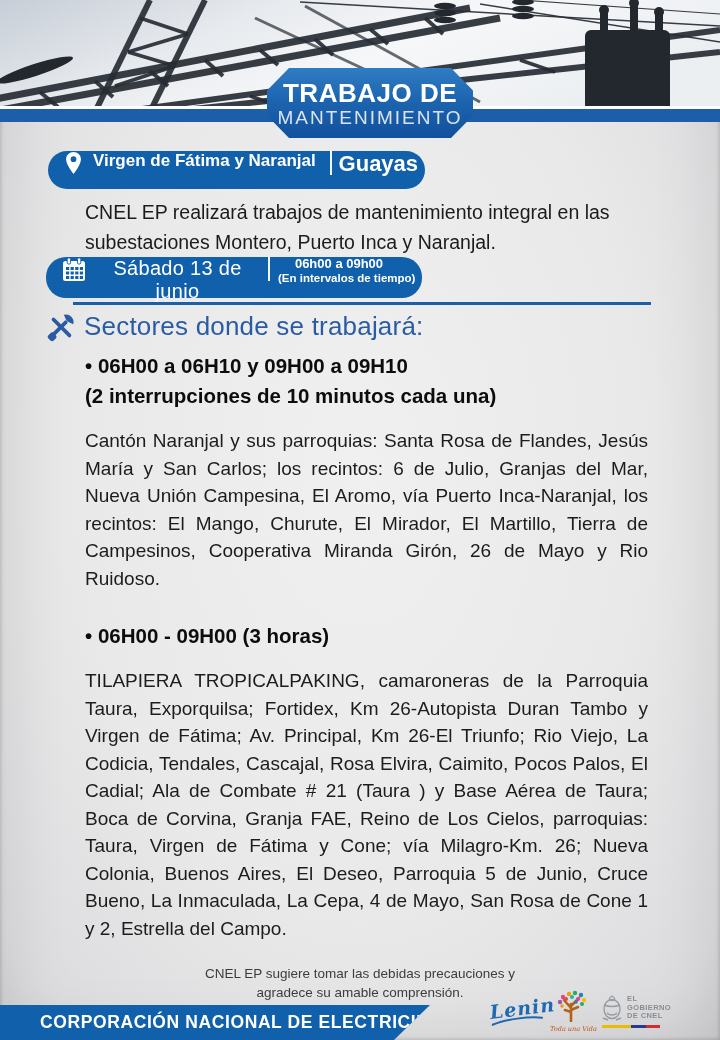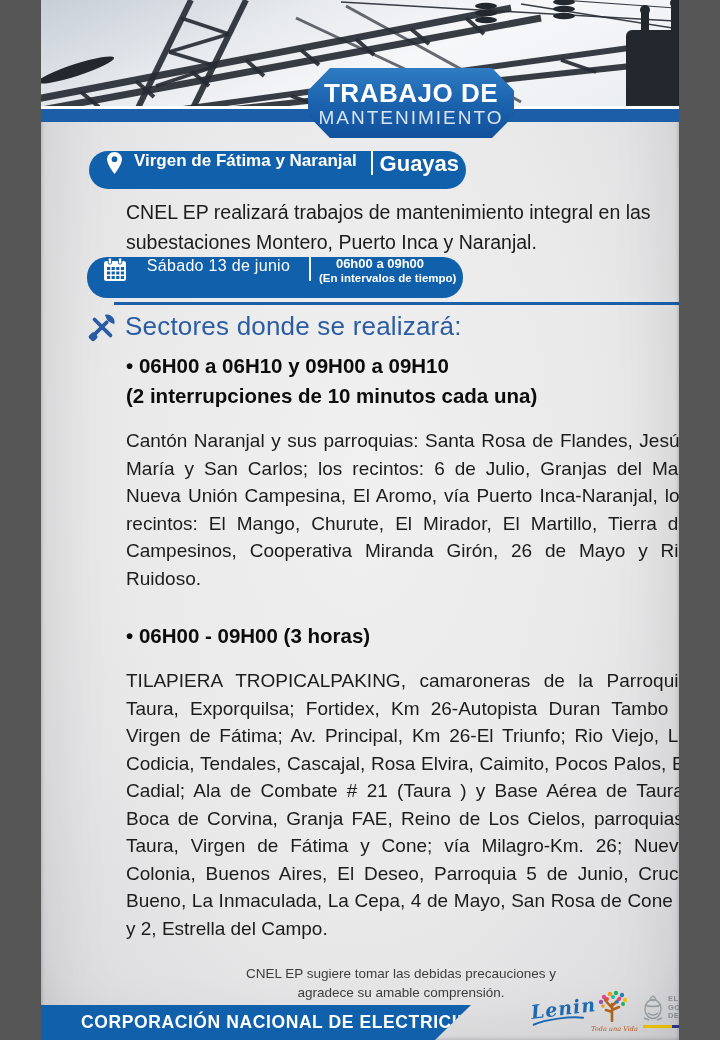--- a/index.html
+++ b/index.html
@@ -1,19 +1,19 @@
 <!DOCTYPE html>
 <html><head>
 <meta charset="utf-8">
 <style>
   * { margin:0; padding:0; box-sizing:border-box; }
   html,body { background:#555; }
   body { font-family:"Liberation Sans", sans-serif; }
   .page{
-    position:relative; width:638px; height:1040px; margin:0 auto;
+    position:relative; width:720px; height:1040px; margin:0 auto;
     background:radial-gradient(ellipse at 50% 45%, #f0f0f1 0%, #e9e9ea 55%, #dcdcde 90%, #d2d2d4 100%);
     overflow:hidden;
   }
   .page::after{
     content:""; position:absolute; inset:0; pointer-events:none;
     box-shadow: inset 0 0 70px rgba(0,0,0,.10), inset 0 0 4px rgba(0,0,0,.25);
   }
 
   
   .photo{ position:absolute; top:0; left:0; width:720px; height:112px; z-index:1; }
@@ -37,21 +37,21 @@
     display:flex; align-items:flex-start; z-index:4;
   }
   .loc-pill{ top:151px; left:48px; width:377px; height:38px; }
   .loc-pill .pin{ margin:0 10px 0 16px; display:flex; }
   .loc-pill .areas{ font-size:17px; font-weight:bold; white-space:nowrap; }
   .vdiv{ width:2px; height:24px; background:rgba(255,255,255,.95); margin:0 0 0 14px; }
   .loc-pill .prov{ flex:1; text-align:center; font-size:22px; font-weight:bold; }
 
   .date-pill{ top:257px; left:46px; width:376px; height:41px; }
   .date-pill .cal{ margin:0 14px 0 15px; display:flex; }
-  .date-pill .date{ font-size:16px; font-weight:normal; letter-spacing:.3px; flex:1; text-align:center; }
+  .date-pill .date{ font-size:20px; font-weight:normal; letter-spacing:.3px; flex:1; text-align:center; }
   .timebox{ width:152px; text-align:center; line-height:14px; padding:0 22px 0 8px; }
   .timebox .t1{ font-size:13px; font-weight:bold; display:block; }
   .timebox .t2{ font-size:11.5px; font-weight:bold; display:block; white-space:nowrap; }
 
   .intro{
     position:absolute; top:197px; left:85px; width:564px; z-index:4;
     font-size:19.5px; line-height:30px; color:#1b1b1b;
   }
 
   .hr-line{ position:absolute; top:302px; left:73px; width:578px; height:3px; background:#1b5fa8; }
@@ -230,21 +230,21 @@
     <span class="tools">
       <svg width="30" height="30" viewBox="0 0 32 32">
         <g fill="none" stroke="#2a5ca4" stroke-width="4" stroke-linecap="round">
           <path d="M7 25 L21 11"></path>
           <path d="M8 8 L25 25"></path>
         </g>
         <path d="M19 3 a8 8 0 0 1 10 10 l-5.5 -2.5 -2 -2 z" fill="#2a5ca4"></path>
         <rect x="2.5" y="22.5" width="8" height="8" rx="2.5" fill="#2a5ca4" transform="rotate(45 6.5 26.5)"></rect>
       </svg>
     </span>
-    <span class="txt">Sectores donde se realizará:</span>
+    <span class="txt">Sectores donde se trabajará:</span>
   </div>
 
   <div class="content b-title pos-t1">
     <span>•</span>
     <span>06H00 a 06H10 y  09H00 a 09H10</span>
   </div>
   <div class="content b-sub pos-s1">(2 interrupciones  de 10 minutos cada una)</div>
   <p class="content b-par pos-p1">Cantón Naranjal y sus parroquias: Santa Rosa de Flandes, Jesús María y  San Carlos; los recintos: 6 de Julio, Granjas del Mar, Nueva Unión Campesina, El Aromo, vía Puerto Inca-Naranjal, los recintos: El Mango, Churute, El Mirador, El Martillo, Tierra de Campesinos, Cooperativa Miranda Girón, 26 de Mayo y Rio Ruidoso.</p>
 
   <div class="content b-title pos-t2">

